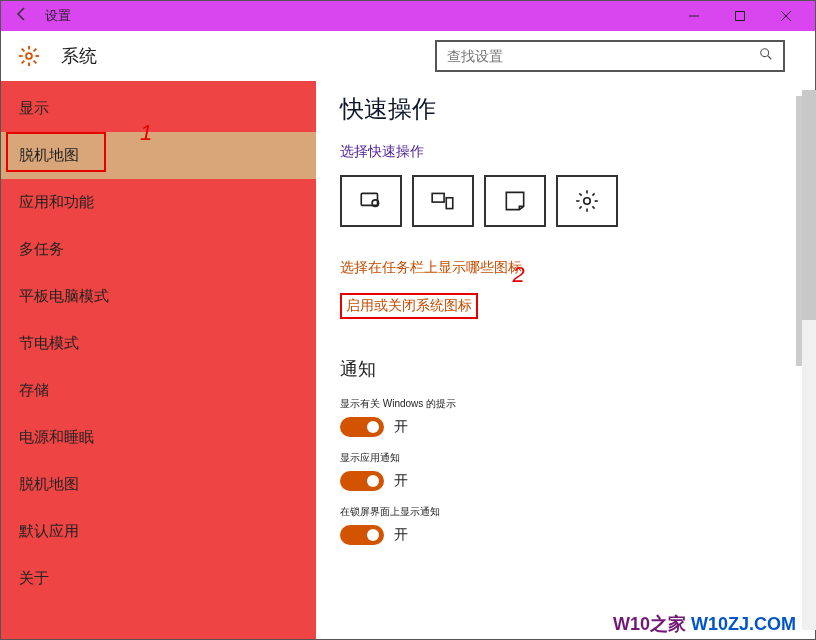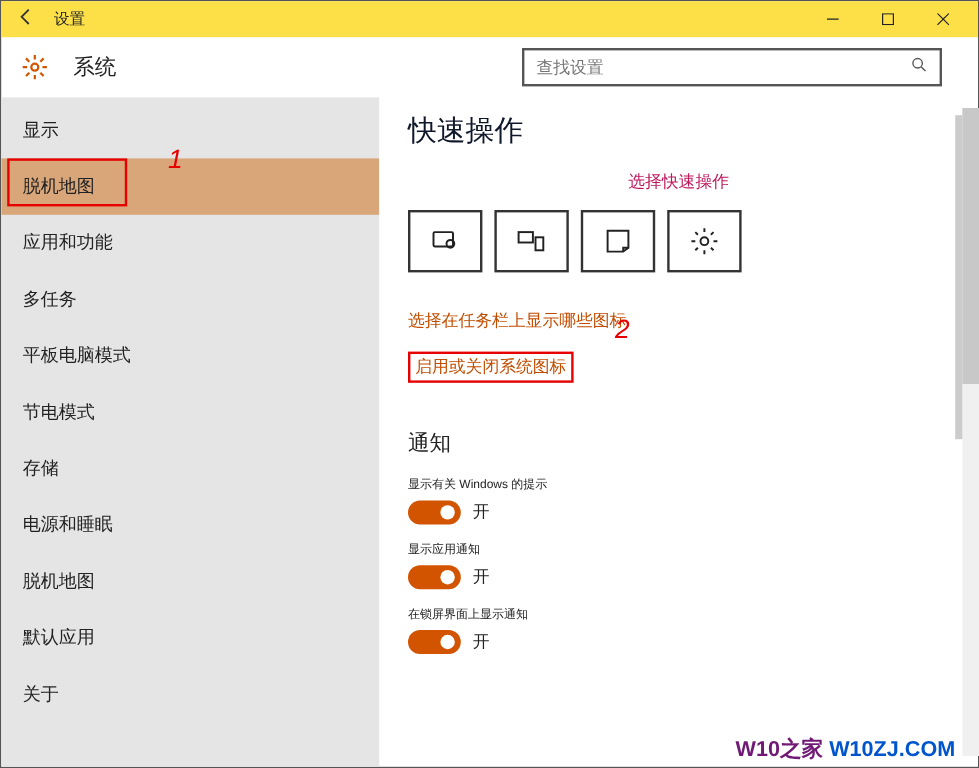--- a/index.html
+++ b/index.html
@@ -1,38 +1,38 @@
 <!DOCTYPE html>
 <html><head>
 <meta charset="utf-8">
 <style>
 * { margin:0; padding:0; box-sizing:border-box; font-family:"Microsoft YaHei","Segoe UI",sans-serif; }
 body { background:#fff; width:816px; height:640px; overflow:hidden; position:relative; }
 .window { width:816px; height:640px; border:1px solid #555; display:flex; flex-direction:column; background:#fff; }
-.titlebar { height:30px; display:flex; align-items:center; padding:0 6px; background:#fde047; }
+.titlebar { height:30px; display:flex; align-items:center; padding:0 6px; background:#d946ef; }
 .titlebar .back { width:30px; text-align:center; font-size:18px; color:#333; cursor:pointer; }
 .titlebar .title { font-size:13px; color:#222; margin-left:8px; flex:0 0 auto; }
 .titlebar .spacer { flex:1; }
 .winbtn { width:46px; height:30px; display:flex; align-items:center; justify-content:center; color:#222; }
 .winbtn svg { width:10px; height:10px; }
 .subhdr { height:50px; display:flex; align-items:center; padding:0 16px; }
 .gear { width:24px; height:24px; color:#d35400; display:flex; align-items:center; justify-content:center; }
 .subhdr .sec-title { font-size:18px; margin-left:20px; color:#222; }
 .search-wrap { margin-left:auto; margin-right:14px; width:350px; height:32px; border:2px solid #555; display:flex; align-items:center; padding:0 10px; }
 .search-wrap input { flex:1; border:none; outline:none; font-size:14px; background:transparent; color:#444; }
 .search-wrap .sicon { color:#555; }
 .body { flex:1; display:flex; overflow:hidden; }
-.sidebar { width:315px; padding-top:4px; background:#e5e5e5; overflow:auto; border-right:none; }
+.sidebar { width:315px; padding-top:4px; background:#ef4444; overflow:auto; border-right:none; }
 .sbitem { padding:14px 18px; font-size:15px; color:#222; cursor:pointer; position:relative; }
 .sbitem.selected { background:#d9a679; }
 .sel-outline { position:absolute; border:2px solid #e60000; left:6px; top:132px; width:100px; height:40px; pointer-events:none; }
 .anno1 { position:absolute; left:140px; top:120px; color:#e60000; font-size:22px; font-style:italic; font-weight:500; pointer-events:none; }
 .content { flex:1; position:relative; padding:10px 24px 10px 24px; overflow:auto; }
 .content h2 { font-size:24px; font-weight:500; color:#0f172a; margin-top:2px; margin-bottom:18px; }
-.content .subt { font-size:14px; color:#be185d; margin-bottom:14px;text-align:center; }
+.content .subt { font-size:14px; color:#4c1d95; margin-bottom:14px; }
 .tiles { display:flex; gap:10px; margin-bottom:32px; }
 .tile { width:62px; height:52px; border:2px solid #333; display:flex; align-items:center; justify-content:center; cursor:pointer; background:#fff; }
 .tile svg { width:26px; height:26px; stroke:#222; fill:none; stroke-width:1.5; }
 .linktxt { color:#c24d00; font-size:14px; margin:6px 0 10px 0; display:block; cursor:pointer; }
 .link-outline { border:2px solid #e60000; display:inline-block; padding:2px 4px; }
 .anno2 { color:#e60000; font-size:22px; font-style:italic; margin-left:30px; position:relative; top:-28px; display:inline-block; }
 .content h3 { font-size:18px; font-weight:500; color:#222; margin:28px 0 16px 0; }
 .setting-row { margin-bottom:14px; }
 .setting-row .label { font-size:10px; color:#222; margin-bottom:6px; }
 .toggle-line { display:flex; align-items:center; gap:10px; }

